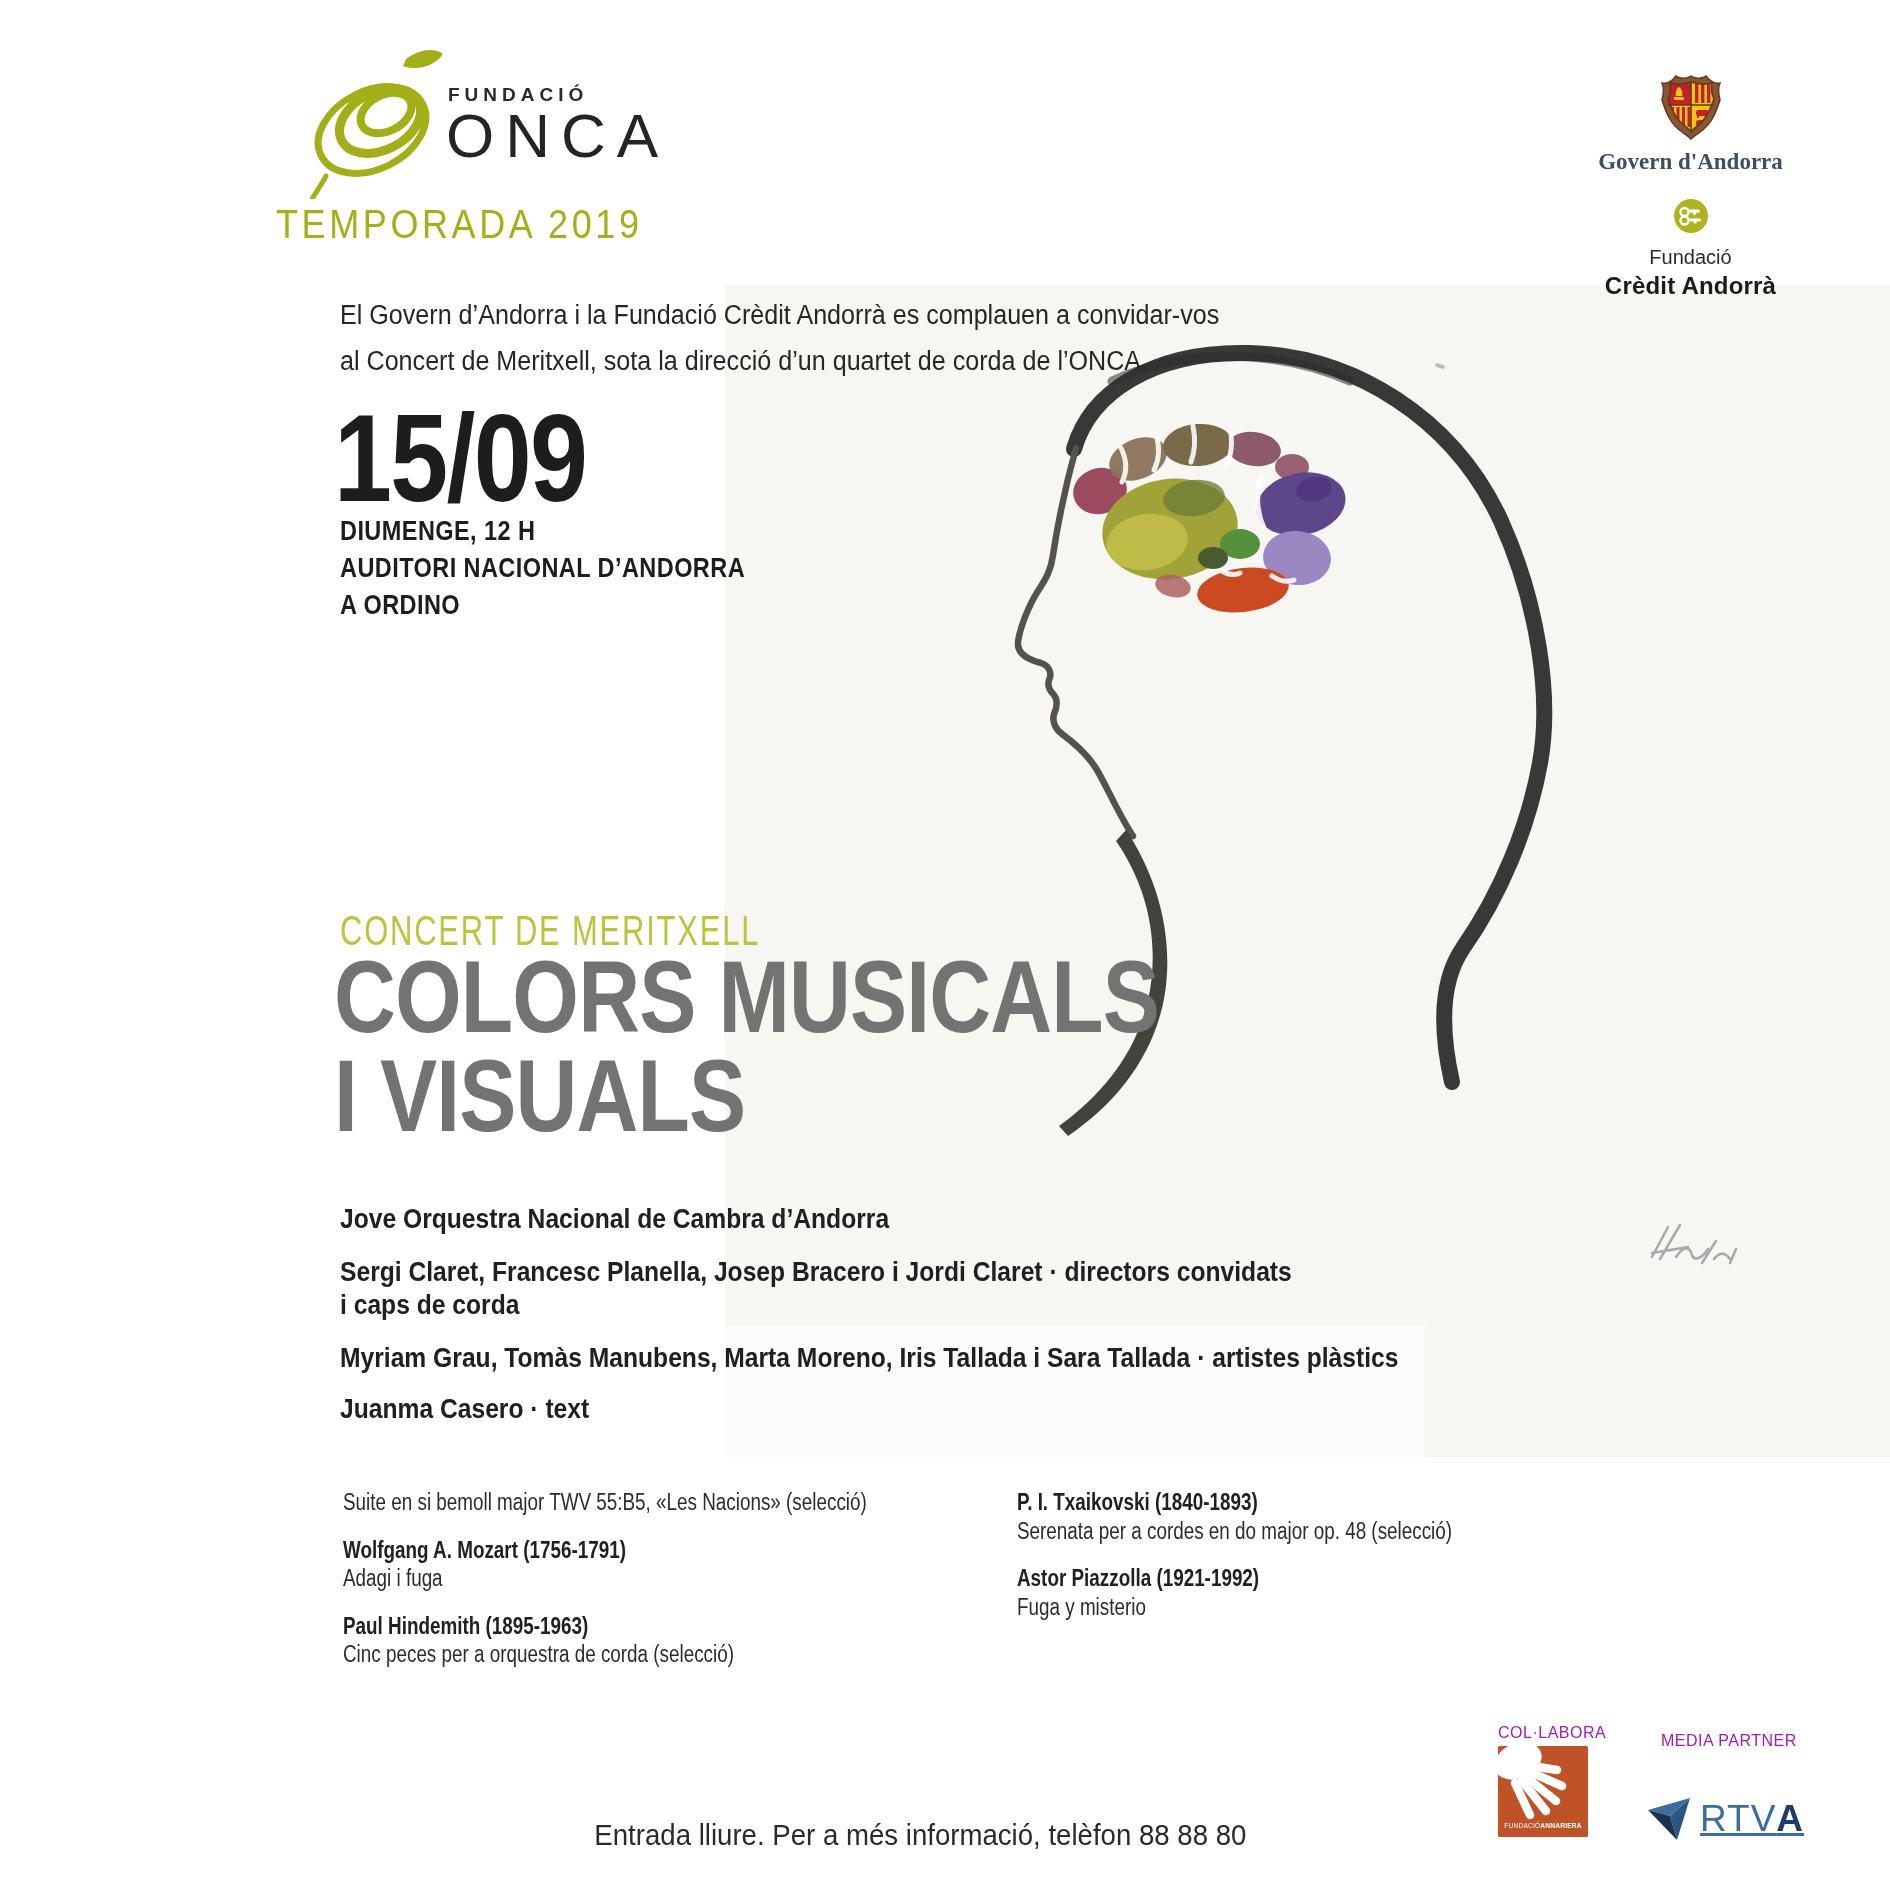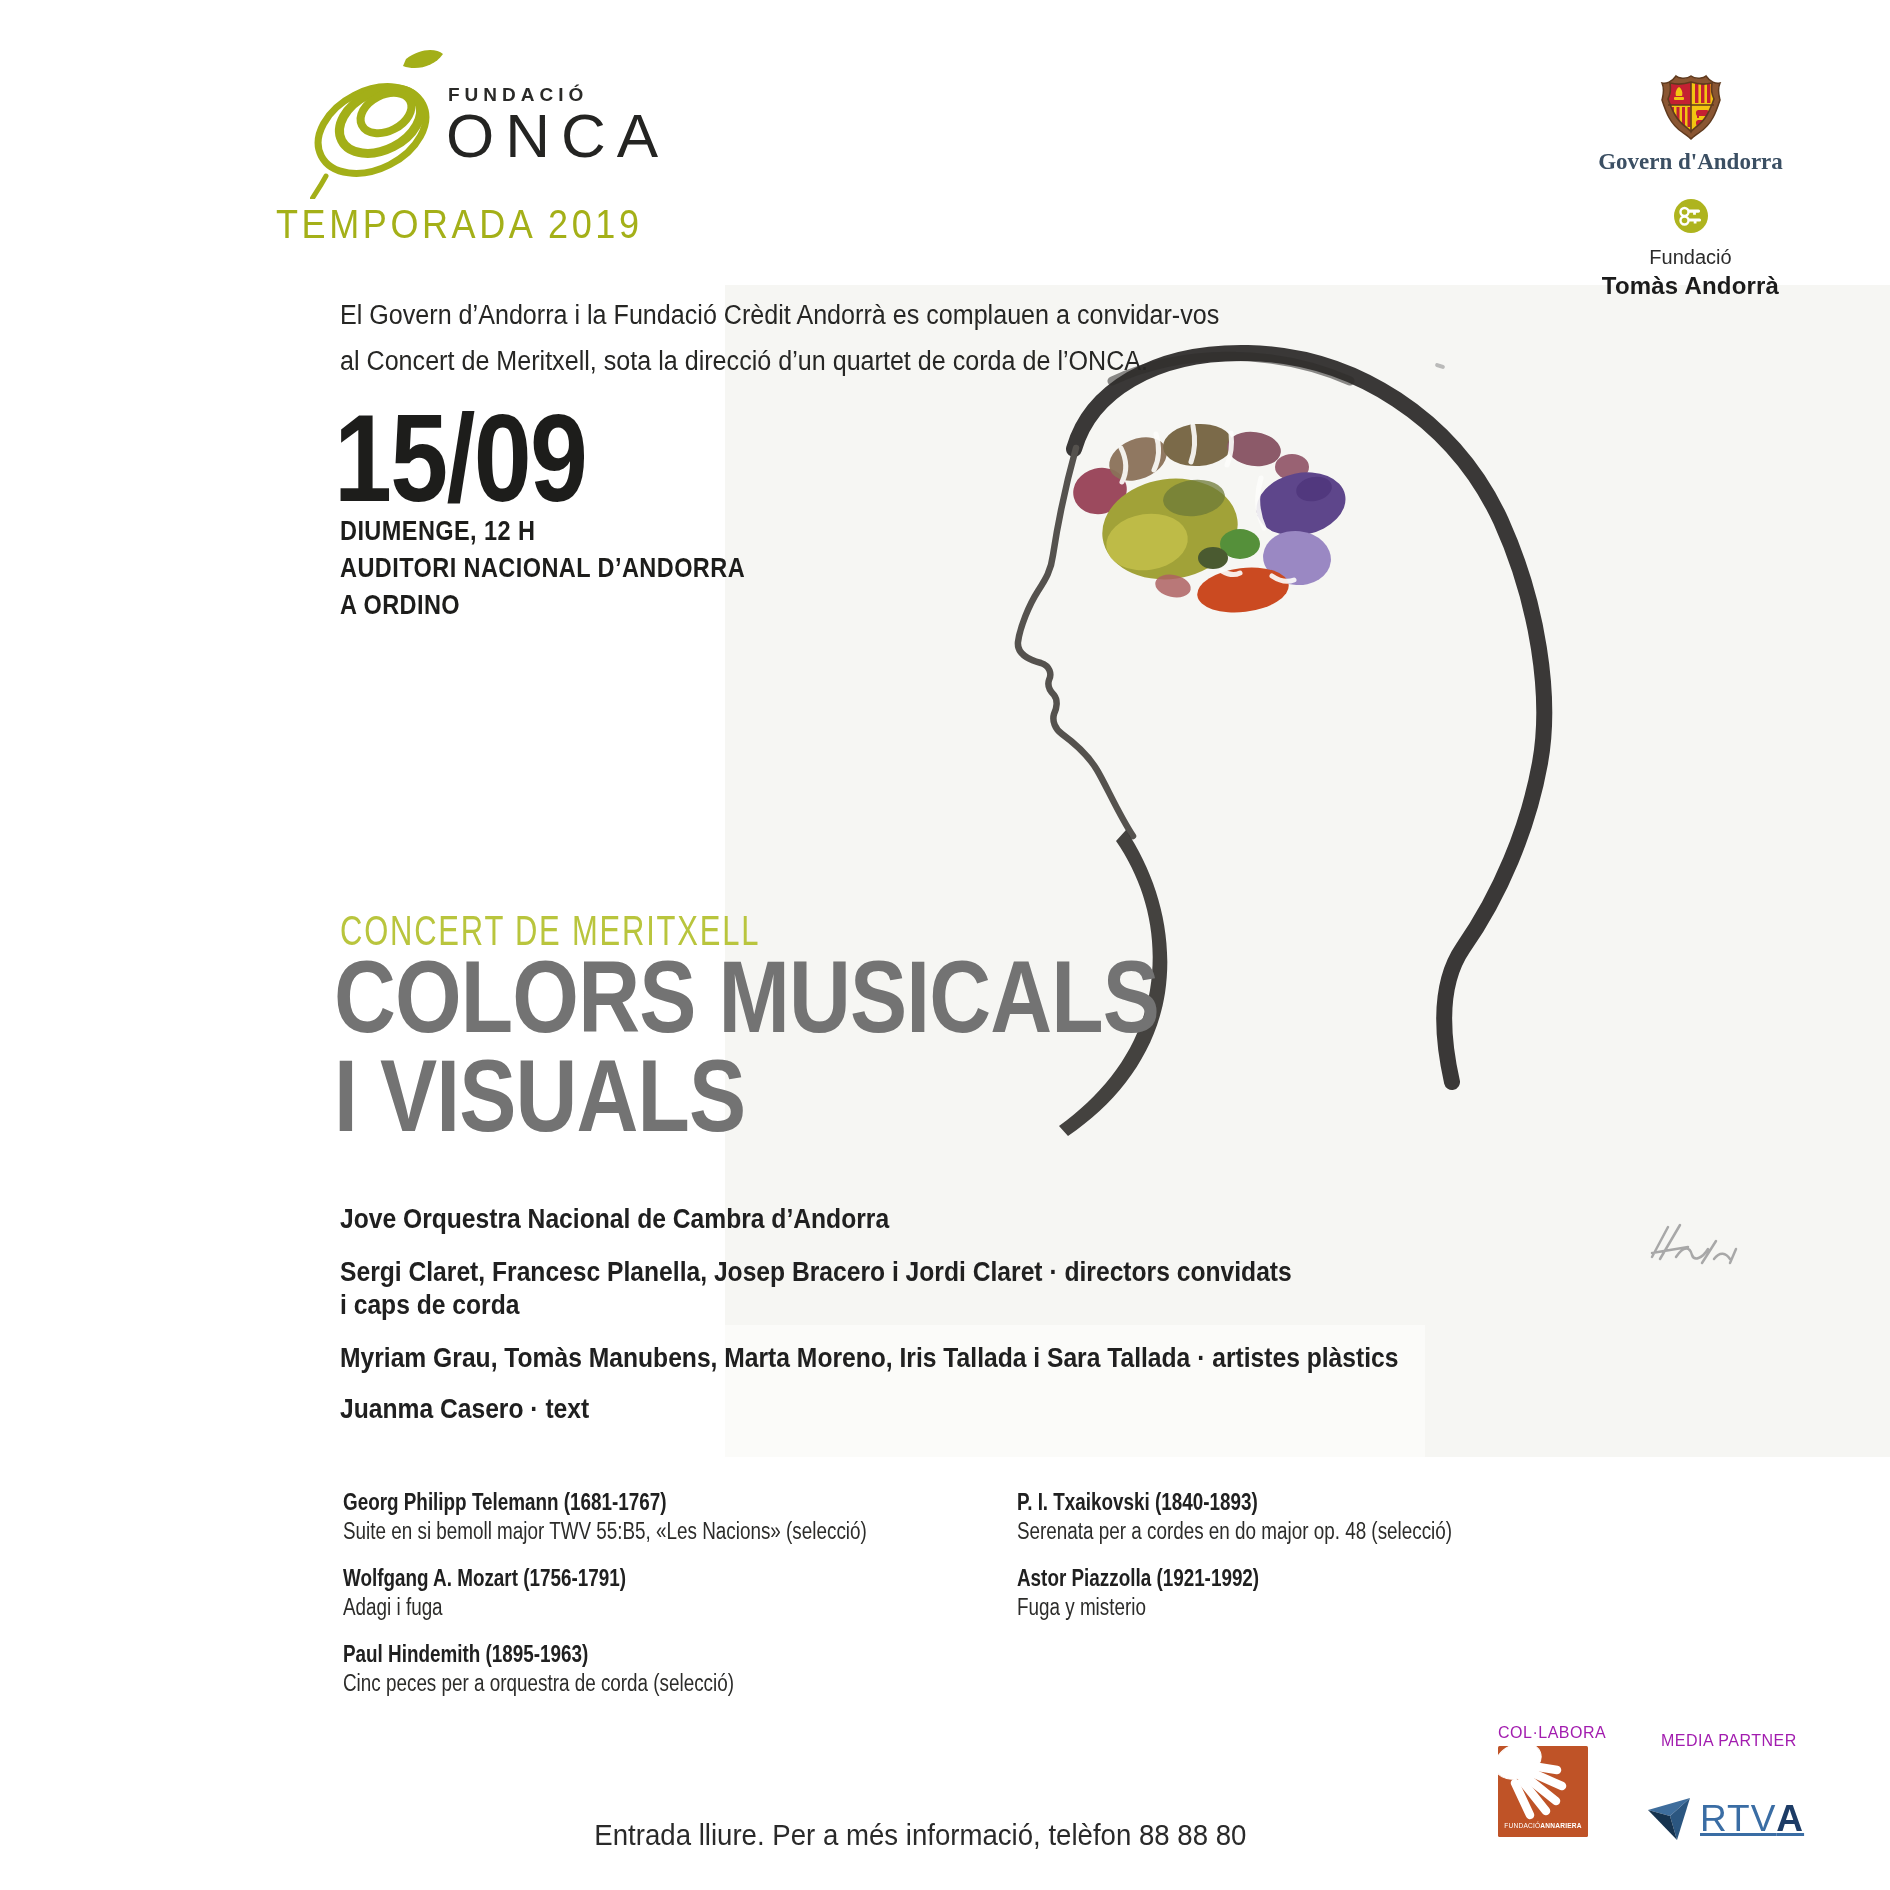--- a/index.html
+++ b/index.html
@@ -171,21 +171,21 @@
     </svg>
     <div class="govern-text">Govern d'Andorra</div>
     <svg class="credit-key" width="36" height="36" viewBox="0 0 36 36">
       <circle cx="18" cy="18" r="17" fill="#aeb41e"></circle>
       <circle cx="11.5" cy="14" r="4" fill="none" stroke="#ffffff" stroke-width="2.4"></circle>
       <circle cx="11.5" cy="22.5" r="4" fill="none" stroke="#ffffff" stroke-width="2.4"></circle>
       <path d="M 15,11.5 h 10.5 a 1.6,1.6 0 0 1 0,3.2 h -2.6 v 2 h -2.8 v -2 h -5.1 z" fill="#ffffff"></path>
       <path d="M 15,20.4 h 11.5 a 1.6,1.6 0 0 1 0,3.2 h -3 v 2 h -2.8 v -2 h -5.7 z" fill="#ffffff"></path>
     </svg>
     <div class="credit-1">Fundació</div>
-    <div class="credit-2">Tomàs Andorrà</div>
+    <div class="credit-2">Crèdit Andorrà</div>
   </div>
 
   <div class="abs z2 intro">
     <span class="sx93">
       <span>El Govern d’Andorra i la Fundació Crèdit Andorrà es complauen a convidar-vos</span><br>
       <span>al Concert de Meritxell, sota la direcció d’un quartet de corda de l’ONCA.</span>
     </span>
   </div>
 
   <div class="abs z2 date-big"><span class="sx84">15/09</span></div>
@@ -210,21 +210,20 @@
   <div class="abs z2 perf perf2">
     <span class="sx88">
       <span>Sergi Claret, Francesc Planella, Josep Bracero i Jordi Claret · directors convidats</span><br>
       <span>i caps de corda</span>
     </span>
   </div>
   <div class="abs z2 perf perf4"><span class="sx88">Juanma Casero · text</span></div>
 
   <div class="abs z2 program prog-left">
     <div class="prog-entry">
-      <div class="composer"><span class="sx82">Georg Philipp Telemann (1681-1767)</span></div>
       <div class="piece"><span class="sx82">Suite en si bemoll major TWV 55:B5, «Les Nacions» (selecció)</span></div>
     </div>
     <div class="prog-entry">
       <div class="composer"><span class="sx82">Wolfgang A. Mozart (1756-1791)</span></div>
       <div class="piece"><span class="sx82">Adagi i fuga</span></div>
     </div>
     <div class="prog-entry">
       <div class="composer"><span class="sx82">Paul Hindemith (1895-1963)</span></div>
       <div class="piece"><span class="sx82">Cinc peces per a orquestra de corda (selecció)</span></div>
     </div>

